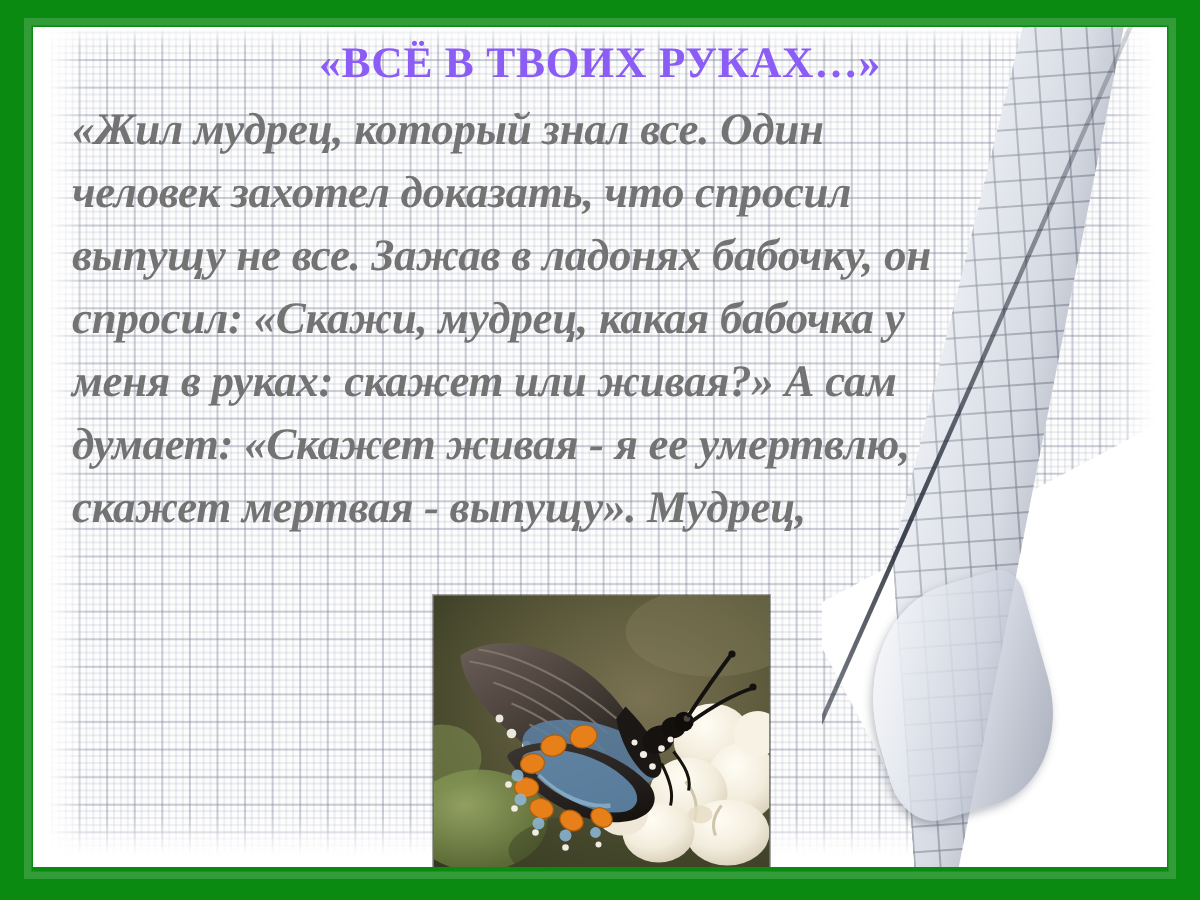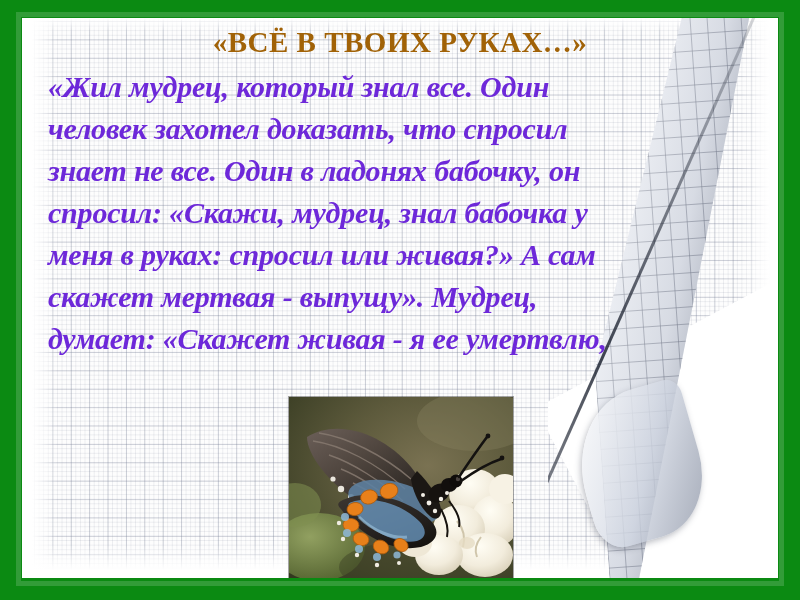--- a/index.html
+++ b/index.html
@@ -151,36 +151,36 @@
     left:0; top:0;
     width:756px; height:560px;
     z-index:6;
   }
 
   #title{
     position:absolute;
     left:0; top:8px;
     width:756px;
     text-align:center;
-    color:#a16207;
+    color:#8b5cf6;
     font-family:"Liberation Serif","DejaVu Serif",serif;
     font-weight:bold;
     font-size:29px;
     letter-spacing:0.5px;
     white-space:nowrap;
   }
 
   #body-text{
     position:absolute;
     left:26px;
     top:48px;
     width:706px;
   }
   .line{
-    color:#6d28d9;
+    color:#737373;
     font-family:"Liberation Serif","DejaVu Serif",serif;
     font-weight:bold;
     font-style:italic;
     font-size:30px;
     line-height:42px;
     white-space:nowrap;
     letter-spacing:-0.2px;
   }
 
   
@@ -214,25 +214,25 @@
       <div id="curl-lobe"></div>
     </div>
 
     <div id="content">
 
       <div id="title">«ВСЁ В ТВОИХ РУКАХ…»</div>
 
       <div id="body-text">
         <div class="line">«Жил мудрец, который знал все. Один</div>
         <div class="line">человек захотел доказать, что спросил</div>
-        <div class="line">знает не все. Один в ладонях бабочку, он</div>
-        <div class="line">спросил: «Скажи, мудрец, знал бабочка у</div>
-        <div class="line">меня в руках: спросил или живая?» А сам</div>
+        <div class="line">выпущу не все. Зажав в ладонях бабочку, он</div>
+        <div class="line">спросил: «Скажи, мудрец, какая бабочка у</div>
+        <div class="line">меня в руках: скажет или живая?» А сам</div>
+        <div class="line">думает: «Скажет живая - я ее умертвлю,</div>
         <div class="line">скажет мертвая - выпущу». Мудрец,</div>
-        <div class="line">думает: «Скажет живая - я ее умертвлю,</div>
       </div>
 
       <div id="photo">
         <svg width="224" height="181" viewBox="0 0 224 181">
           <defs>
             <radialGradient id="bgGrad" cx="62%" cy="38%" r="85%">
               <stop offset="0%" stop-color="#7a7252"></stop>
               <stop offset="45%" stop-color="#5d5a3c"></stop>
               <stop offset="100%" stop-color="#33381f"></stop>
             </radialGradient>

